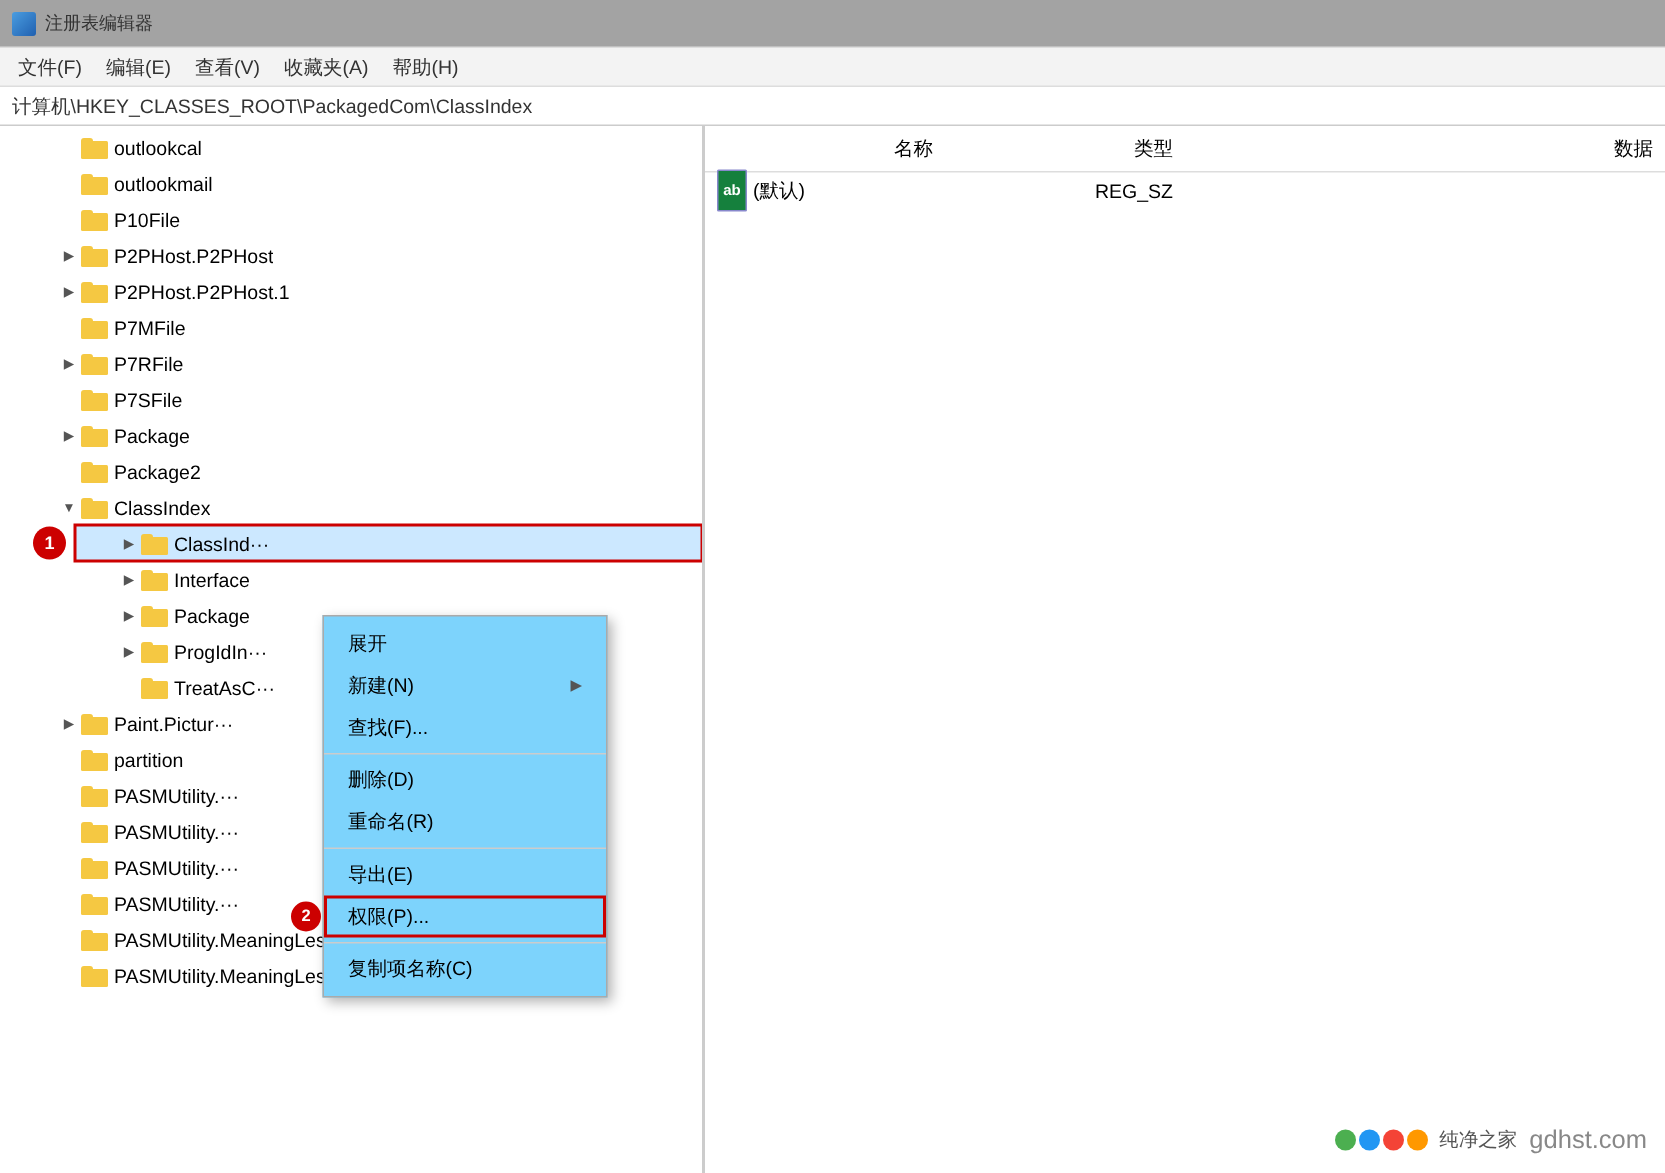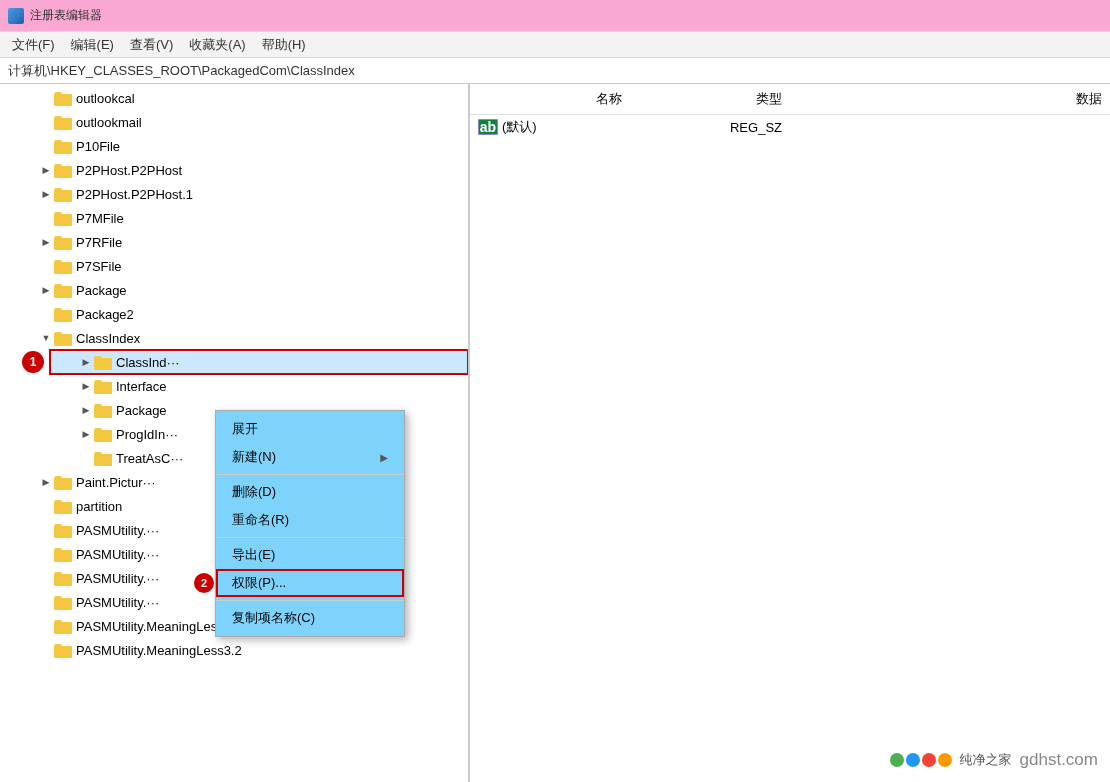--- a/index.html
+++ b/index.html
@@ -8,21 +8,21 @@
       font-size: 13px;
       background: #f0f0f0;
       width: 1110px;
       height: 782px;
       overflow: hidden;
       position: relative;
     }
 
     
     .title-bar {
-      background: #f9a8d4;
+      background: #a3a3a3;
       height: 32px;
       display: flex;
       align-items: center;
       padding: 0 8px;
       border-bottom: 1px solid #ddd;
     }
     .title-bar-icon {
       width: 16px;
       height: 16px;
       margin-right: 6px;
@@ -170,24 +170,24 @@
       align-items: center;
       height: 24px;
       padding: 0;
     }
 
     .reg-type-icon {
       display: inline-flex;
       align-items: center;
       justify-content: center;
       width: 20px;
-      height: 16px;
+      height: 28px;
       background: #15803d;
       border: 1px solid #8888cc;
-      font-size: 14px;
+      font-size: 10px;
       font-weight: bold;
       color: #fff;
       margin-right: 4px;
       border-radius: 1px;
       flex-shrink: 0;
     }
 
     .right-cell {
       padding: 2px 8px;
       font-size: 13px;
@@ -465,20 +465,23 @@
 
   <div class="ctx-item">
     <span>展开</span>
   </div>
 
   <div class="ctx-item">
     <span>新建(N)</span>
     <span class="ctx-arrow">▶</span>
   </div>
 
+  <div class="ctx-item">
+    <span>查找(F)...</span>
+  </div>
   <div class="ctx-separator"></div>
 
   <div class="ctx-item">
     <span>删除(D)</span>
   </div>
 
   <div class="ctx-item">
     <span>重命名(R)</span>
   </div>
   <div class="ctx-separator"></div>

